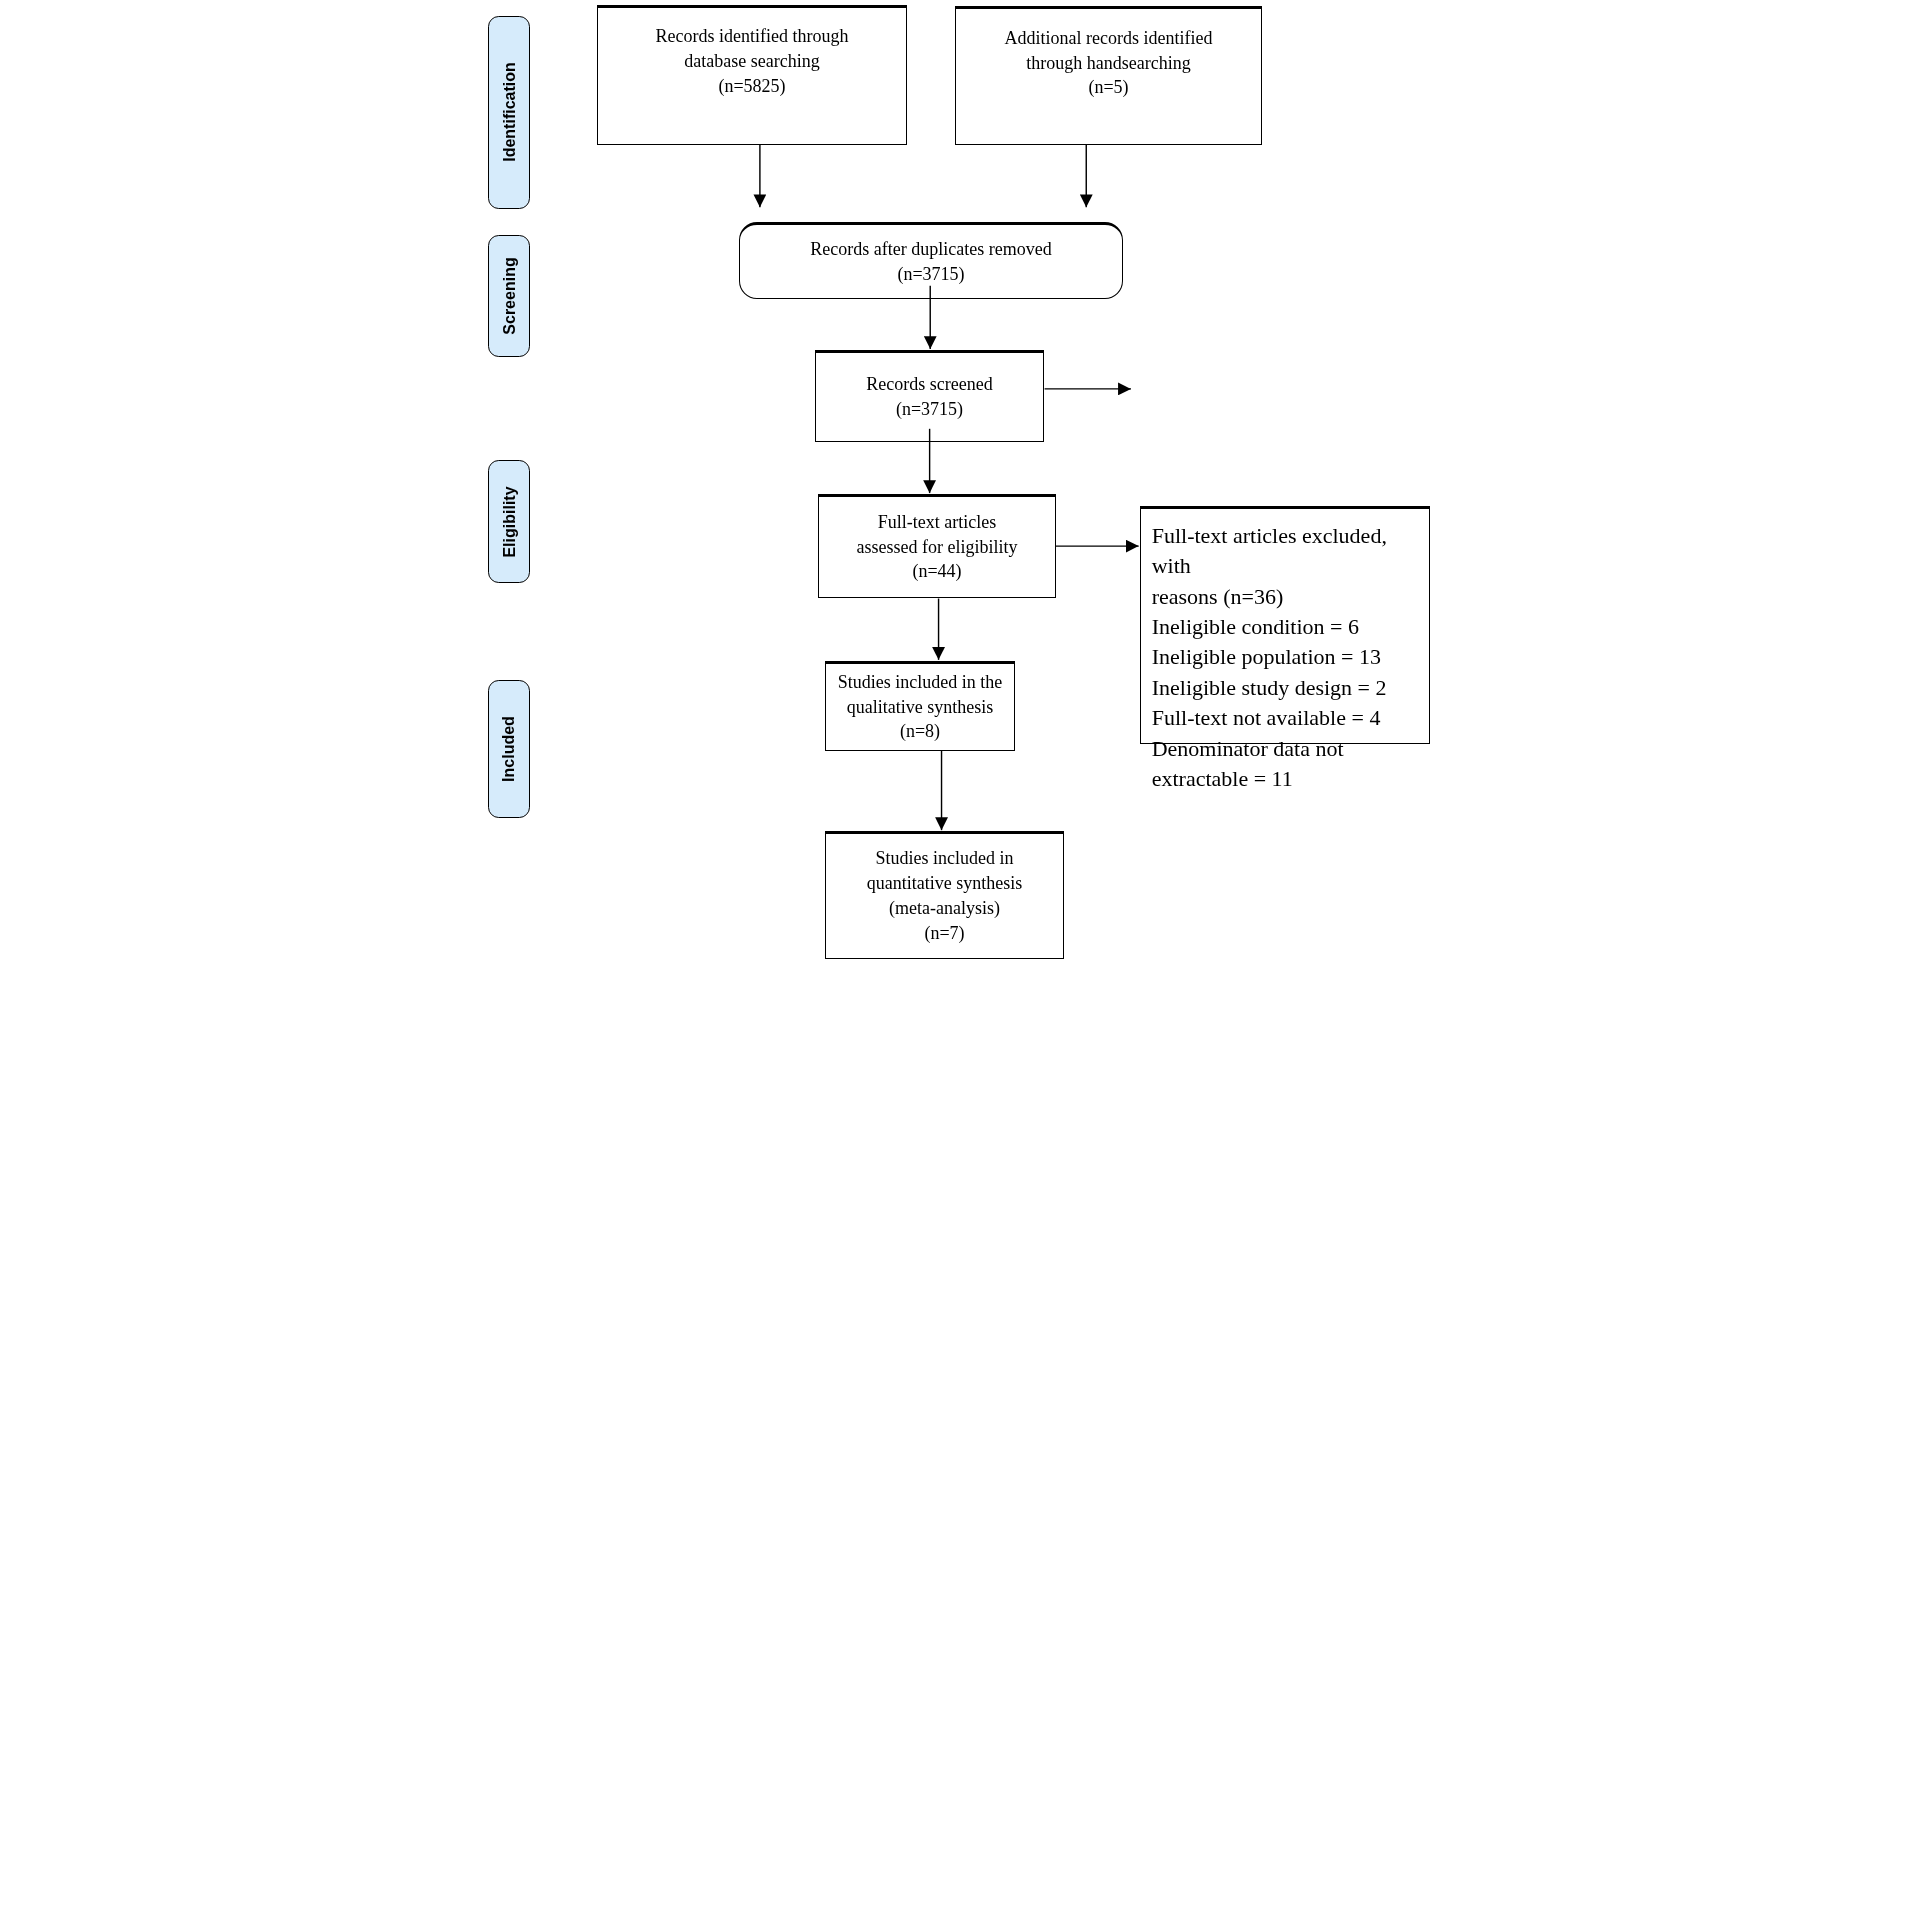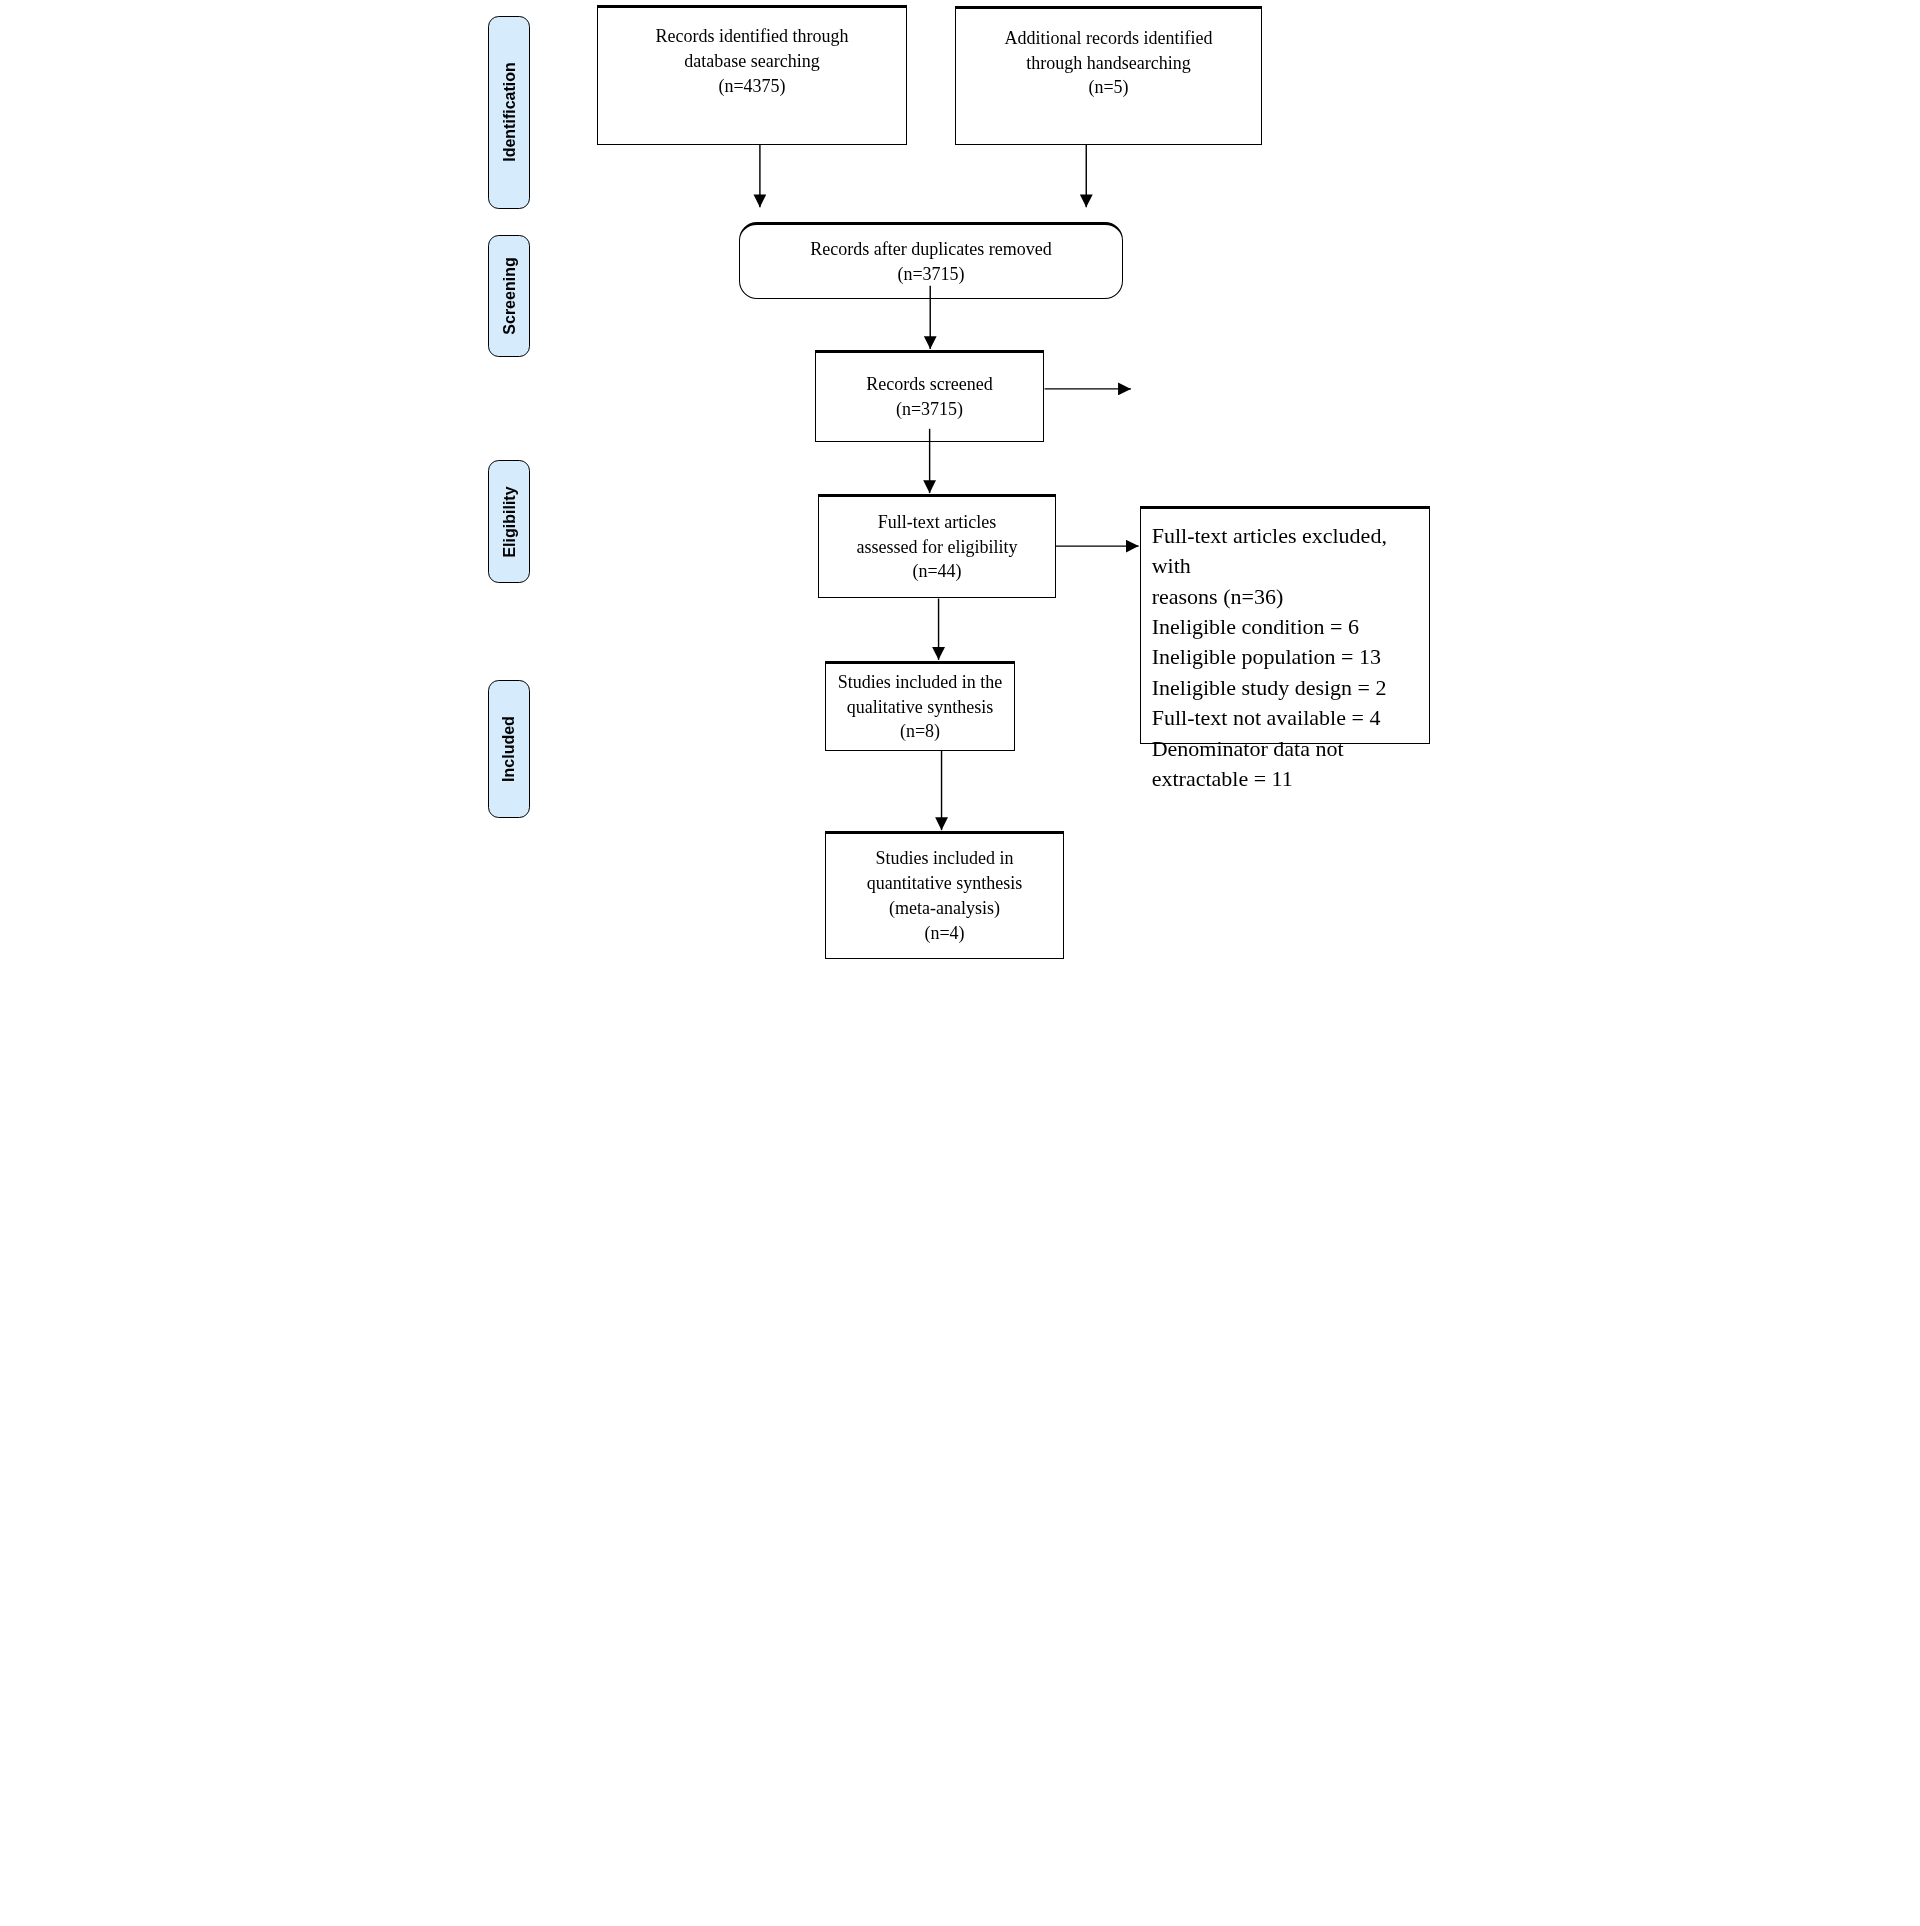--- a/index.html
+++ b/index.html
@@ -72,21 +72,21 @@
   <div class="stage" id="stage-eligibility">
     <span>Eligibility</span>
   </div>
   <div class="stage" id="stage-included">
     <span>Included</span>
   </div>
 
   <div class="fbox top-align" id="box-identified">
     <div class="box-text">Records identified through
 database searching
-(n=4375)</div>
+(n=5825)</div>
   </div>
   <div class="fbox top-align" id="box-additional">
     <div class="box-text">Additional records identified
 through handsearching
 (n=5)</div>
   </div>
   <div class="fbox" id="box-deduplicated">
     <div class="box-text">Records after duplicates removed
 (n=3715)</div>
   </div>
@@ -111,21 +111,21 @@
   </div>
   <div class="fbox" id="box-qualitative">
     <div class="box-text">Studies included in the
 qualitative synthesis
 (n=8)</div>
   </div>
   <div class="fbox" id="box-quantitative">
     <div class="box-text">Studies included in
 quantitative synthesis
 (meta-analysis)
-(n=4)</div>
+(n=7)</div>
   </div>
 
   <svg class="arrows" viewBox="0 0 1612 1617" xmlns="http://www.w3.org/2000/svg">
     <defs>
       <marker id="ah" viewBox="0 0 10 10" refX="10" refY="5" markerWidth="9" markerHeight="9" orient="auto-start-reverse">
         <path class="ah" d="M0,0 L10,5 L0,10 z"></path>
       </marker>
     </defs>
     <line x1="470" y1="243" x2="470" y2="348" marker-end="url(#ah)"></line>
     <line x1="1018" y1="243" x2="1018" y2="348" marker-end="url(#ah)"></line>

